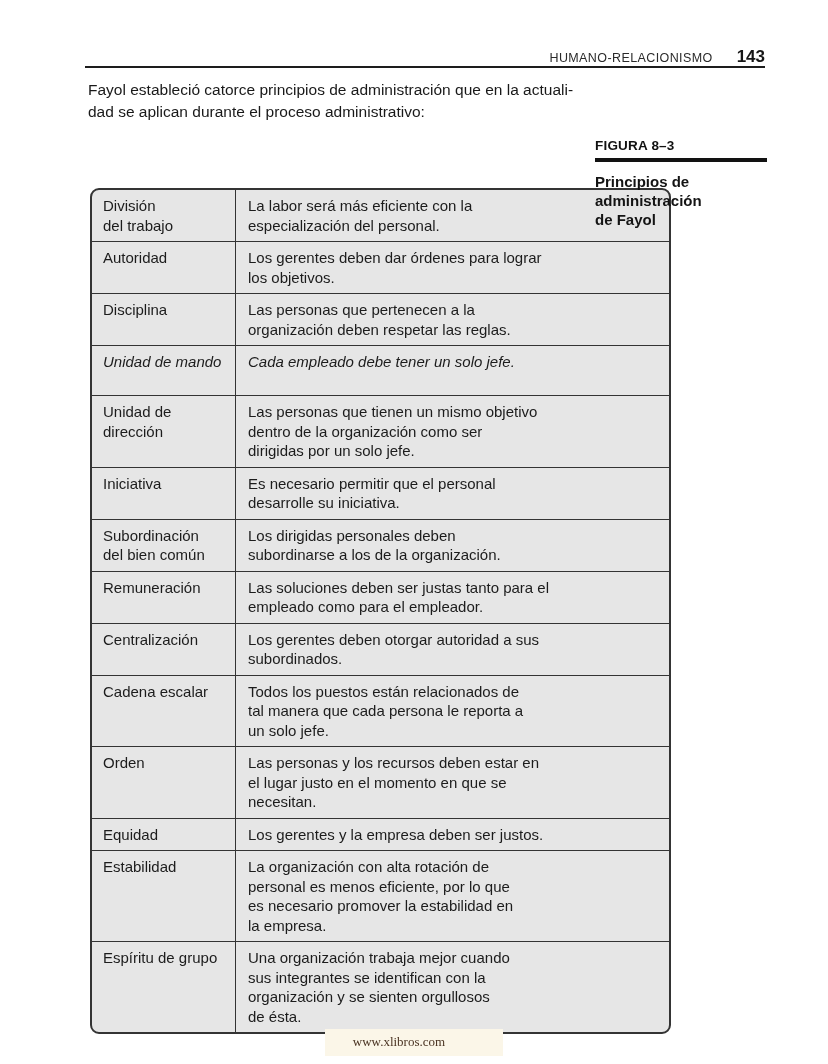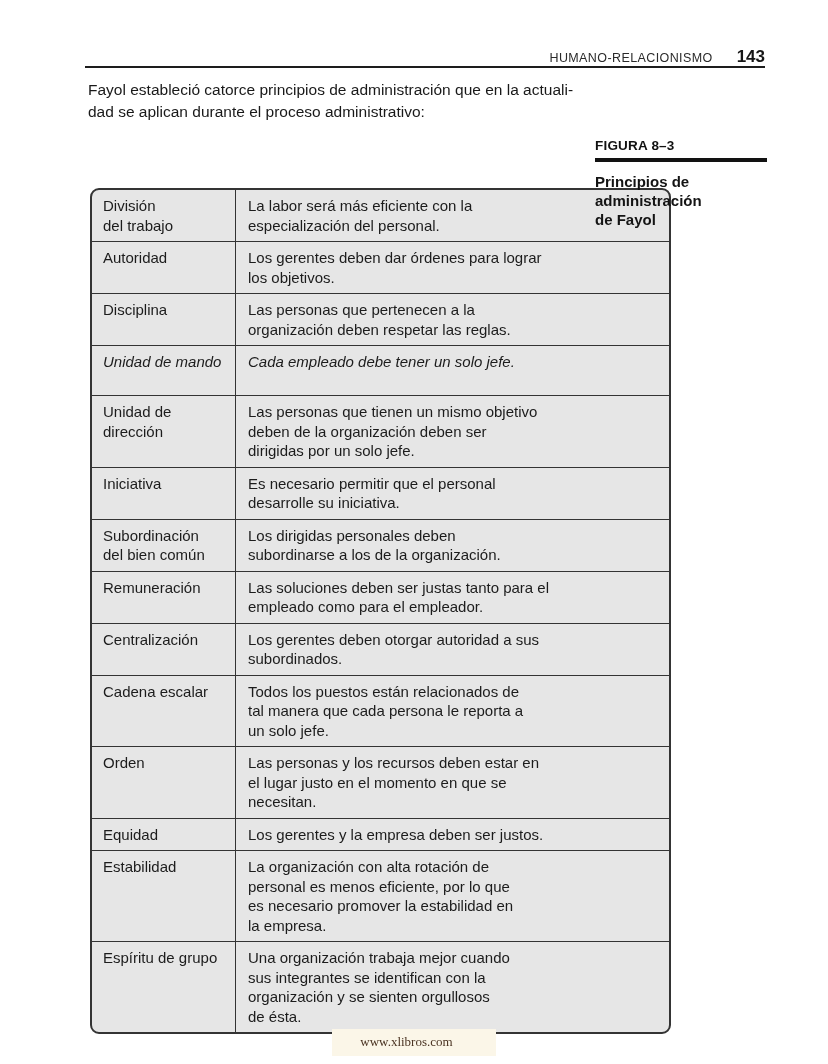--- a/index.html
+++ b/index.html
@@ -49,21 +49,21 @@
   .figure-rule{height:4px;background:#121212;margin:5px 0 10px 0;}
   .figure-caption{
     font-size:15px;font-weight:bold;line-height:19px;
     white-space:pre-line;color:#141414;
   }
   
   .footer{position:absolute;left:0;right:0;top:1029px;display:flex;justify-content:center;}
   .footer-link{
     font-family:"Liberation Serif",serif;font-size:13px;
     color:var(--footer-text,#4a3322);background:var(--footer-bg,#fbf6e8);
-    padding:5px 43px 6px 28px;text-decoration:none;cursor:pointer;
+    padding:5px 58px 6px 28px;text-decoration:none;cursor:pointer;
   }
 </style>
 </head>
 <body>
 
 <div class="page">
 
   <div class="header">
     <span class="running-title">HUMANO-RELACIONISMO</span>
     <span class="page-number">143</span>
@@ -95,21 +95,21 @@
 
   <div class="t-row">
     <div class="t-term">Unidad de mando</div>
     <div class="t-desc">Cada empleado debe tener un solo jefe.</div>
   </div>
 
   <div class="t-row">
     <div class="t-term">Unidad de
 dirección</div>
     <div class="t-desc">Las personas que tienen un mismo objetivo
-deben de la organización deben ser
+dentro de la organización como ser
 dirigidas por un solo jefe.</div>
   </div>
 
   <div class="t-row">
     <div class="t-term">Iniciativa</div>
     <div class="t-desc">Es necesario permitir que el personal
 desarrolle su iniciativa.</div>
   </div>
 
   <div class="t-row">

